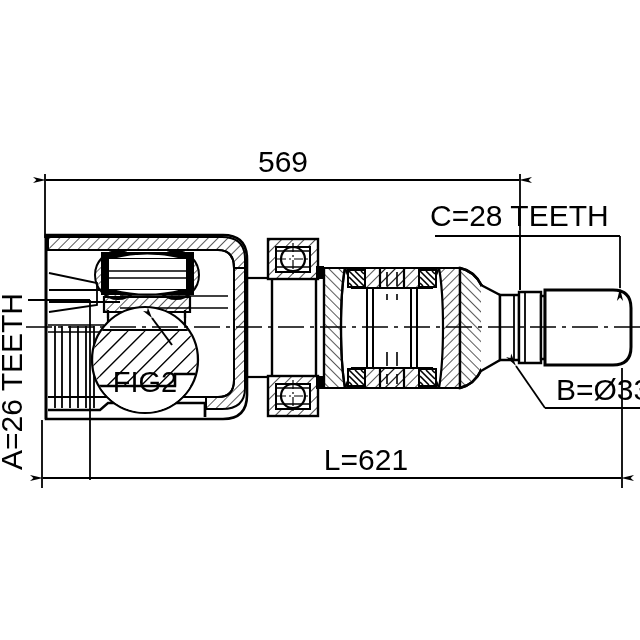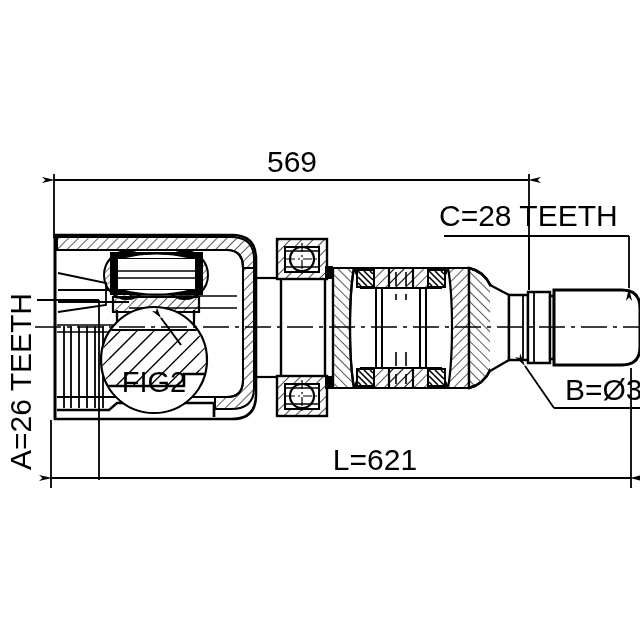--- a/index.html
+++ b/index.html
@@ -1,19 +1,19 @@
 <!DOCTYPE html>
 <html><head>
 <meta charset="utf-8">
 <title>CV Joint Technical Drawing</title>
 <style>
   html,body{margin:0;padding:0;background:#ffffff;}
   body{width:640px;height:640px;overflow:hidden;
        font-family:"Liberation Sans","DejaVu Sans",sans-serif;}
-  #stage{position:relative;width:512px;height:640px;background:#ffffff;margin-left:9px;}
+  #stage{position:relative;width:512px;height:640px;background:#ffffff;}
   svg#drawing{position:absolute;left:0;top:0;width:640px;height:640px;display:block;}
   .dimtext{font-family:"Liberation Sans","DejaVu Sans",sans-serif;
            font-weight:400;fill:#000000;}
 </style>
 </head>
 <body>
 
 <div id="stage">
 
 <svg id="drawing" viewBox="0 0 640 640" xmlns="http://www.w3.org/2000/svg">

